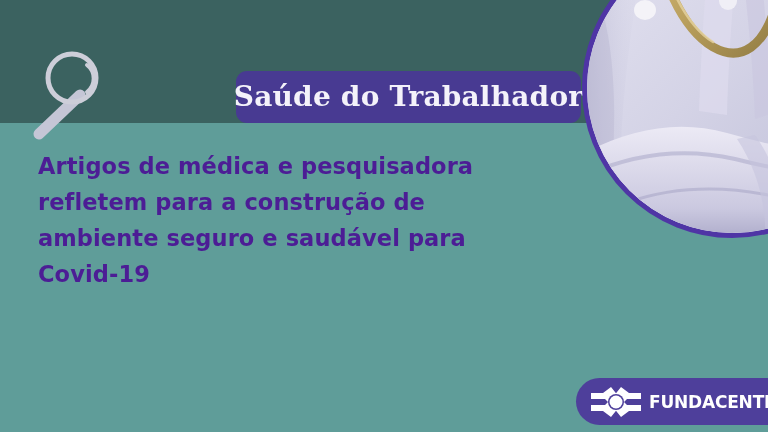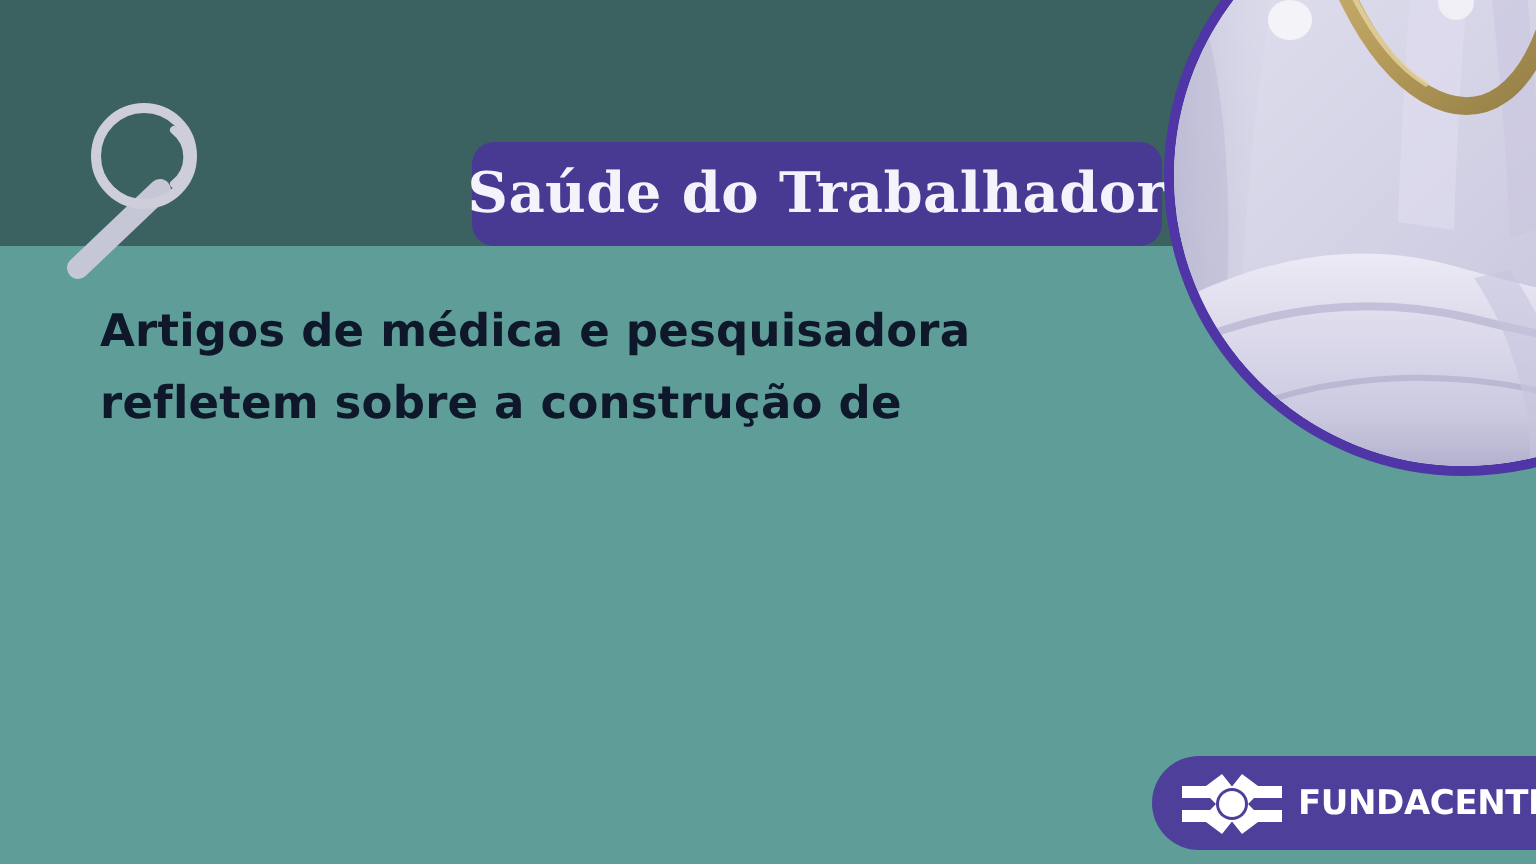--- a/index.html
+++ b/index.html
@@ -58,27 +58,26 @@
     font-size: 28px;
     letter-spacing: 0.2px;
     white-space: nowrap;
     line-height: 1;
   }
   
   .body-text {
     position: absolute;
     left: 38px; top: 148px;
     width: 470px;
-    color: #0f172a;
+    color: #4c1d95;
     font-family: "DejaVu Sans", "Liberation Sans", sans-serif;
     font-weight: bold;
     font-size: 22.5px;
     line-height: 36px;
     letter-spacing: 0.1px;
-    margin-left: 12px;
   }
   
   .photo-circle {
     position: absolute;
     left: 582px; top: -62px;
     width: 300px; height: 300px;
     border-radius: 50%;
     border: 5px solid #4f35a5;
     box-sizing: border-box;
     overflow: hidden;
@@ -131,21 +130,23 @@
       <path d="M 63 21 A 17 17 0 0 1 63 48" fill="none" stroke="#cdced9" stroke-width="4" stroke-linecap="round"></path>
     </svg>
   </div>
 
   <div class="title-pill">
     <span class="title-pill-text">Saúde do Trabalhador</span>
   </div>
 
   <div class="body-text">
     <div>Artigos de médica e pesquisadora</div>
-    <div>refletem sobre a construção de</div>
+    <div>refletem para a construção de</div>
+    <div>ambiente seguro e saudável para</div>
+    <div>Covid-19</div>
   </div>
 
   <div class="photo-circle">
     <div class="photo-inner">
       <svg width="290" height="290" viewBox="0 0 290 290" xmlns="http://www.w3.org/2000/svg" preserveAspectRatio="xMidYMid slice">
         <defs>
           <linearGradient id="coat" x1="0" y1="0" x2="1" y2="1">
             <stop offset="0%" stop-color="#e3e2f0"></stop>
             <stop offset="45%" stop-color="#d4d3e6"></stop>
             <stop offset="100%" stop-color="#bcbcd6"></stop>

